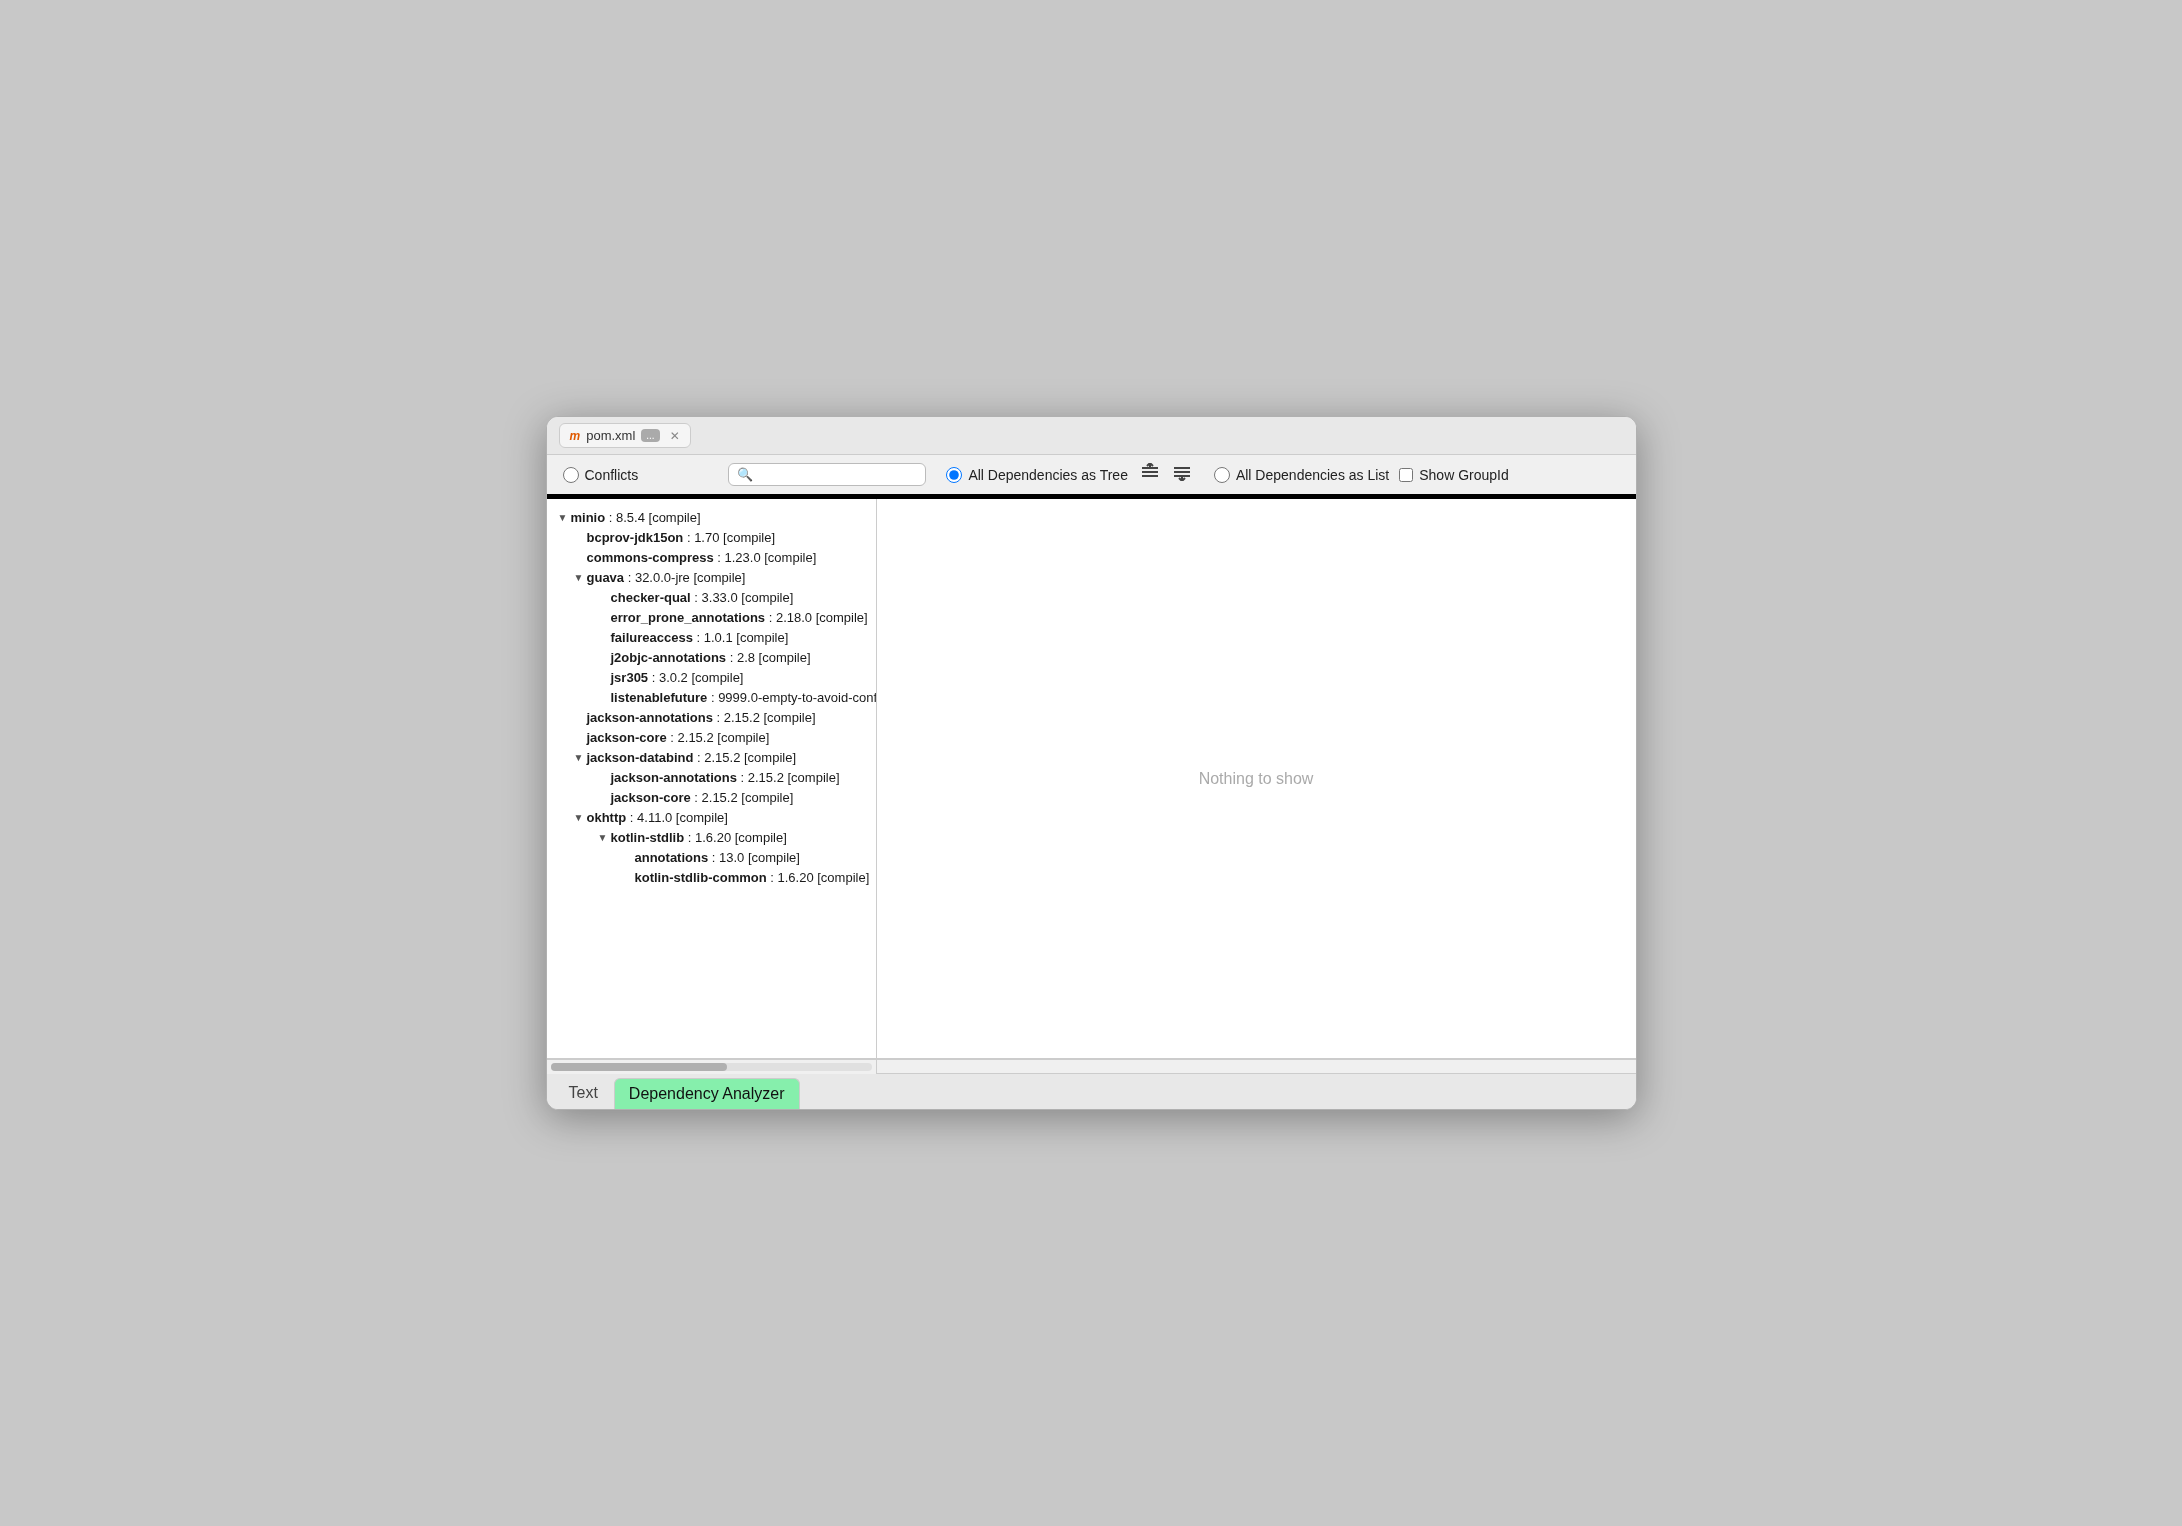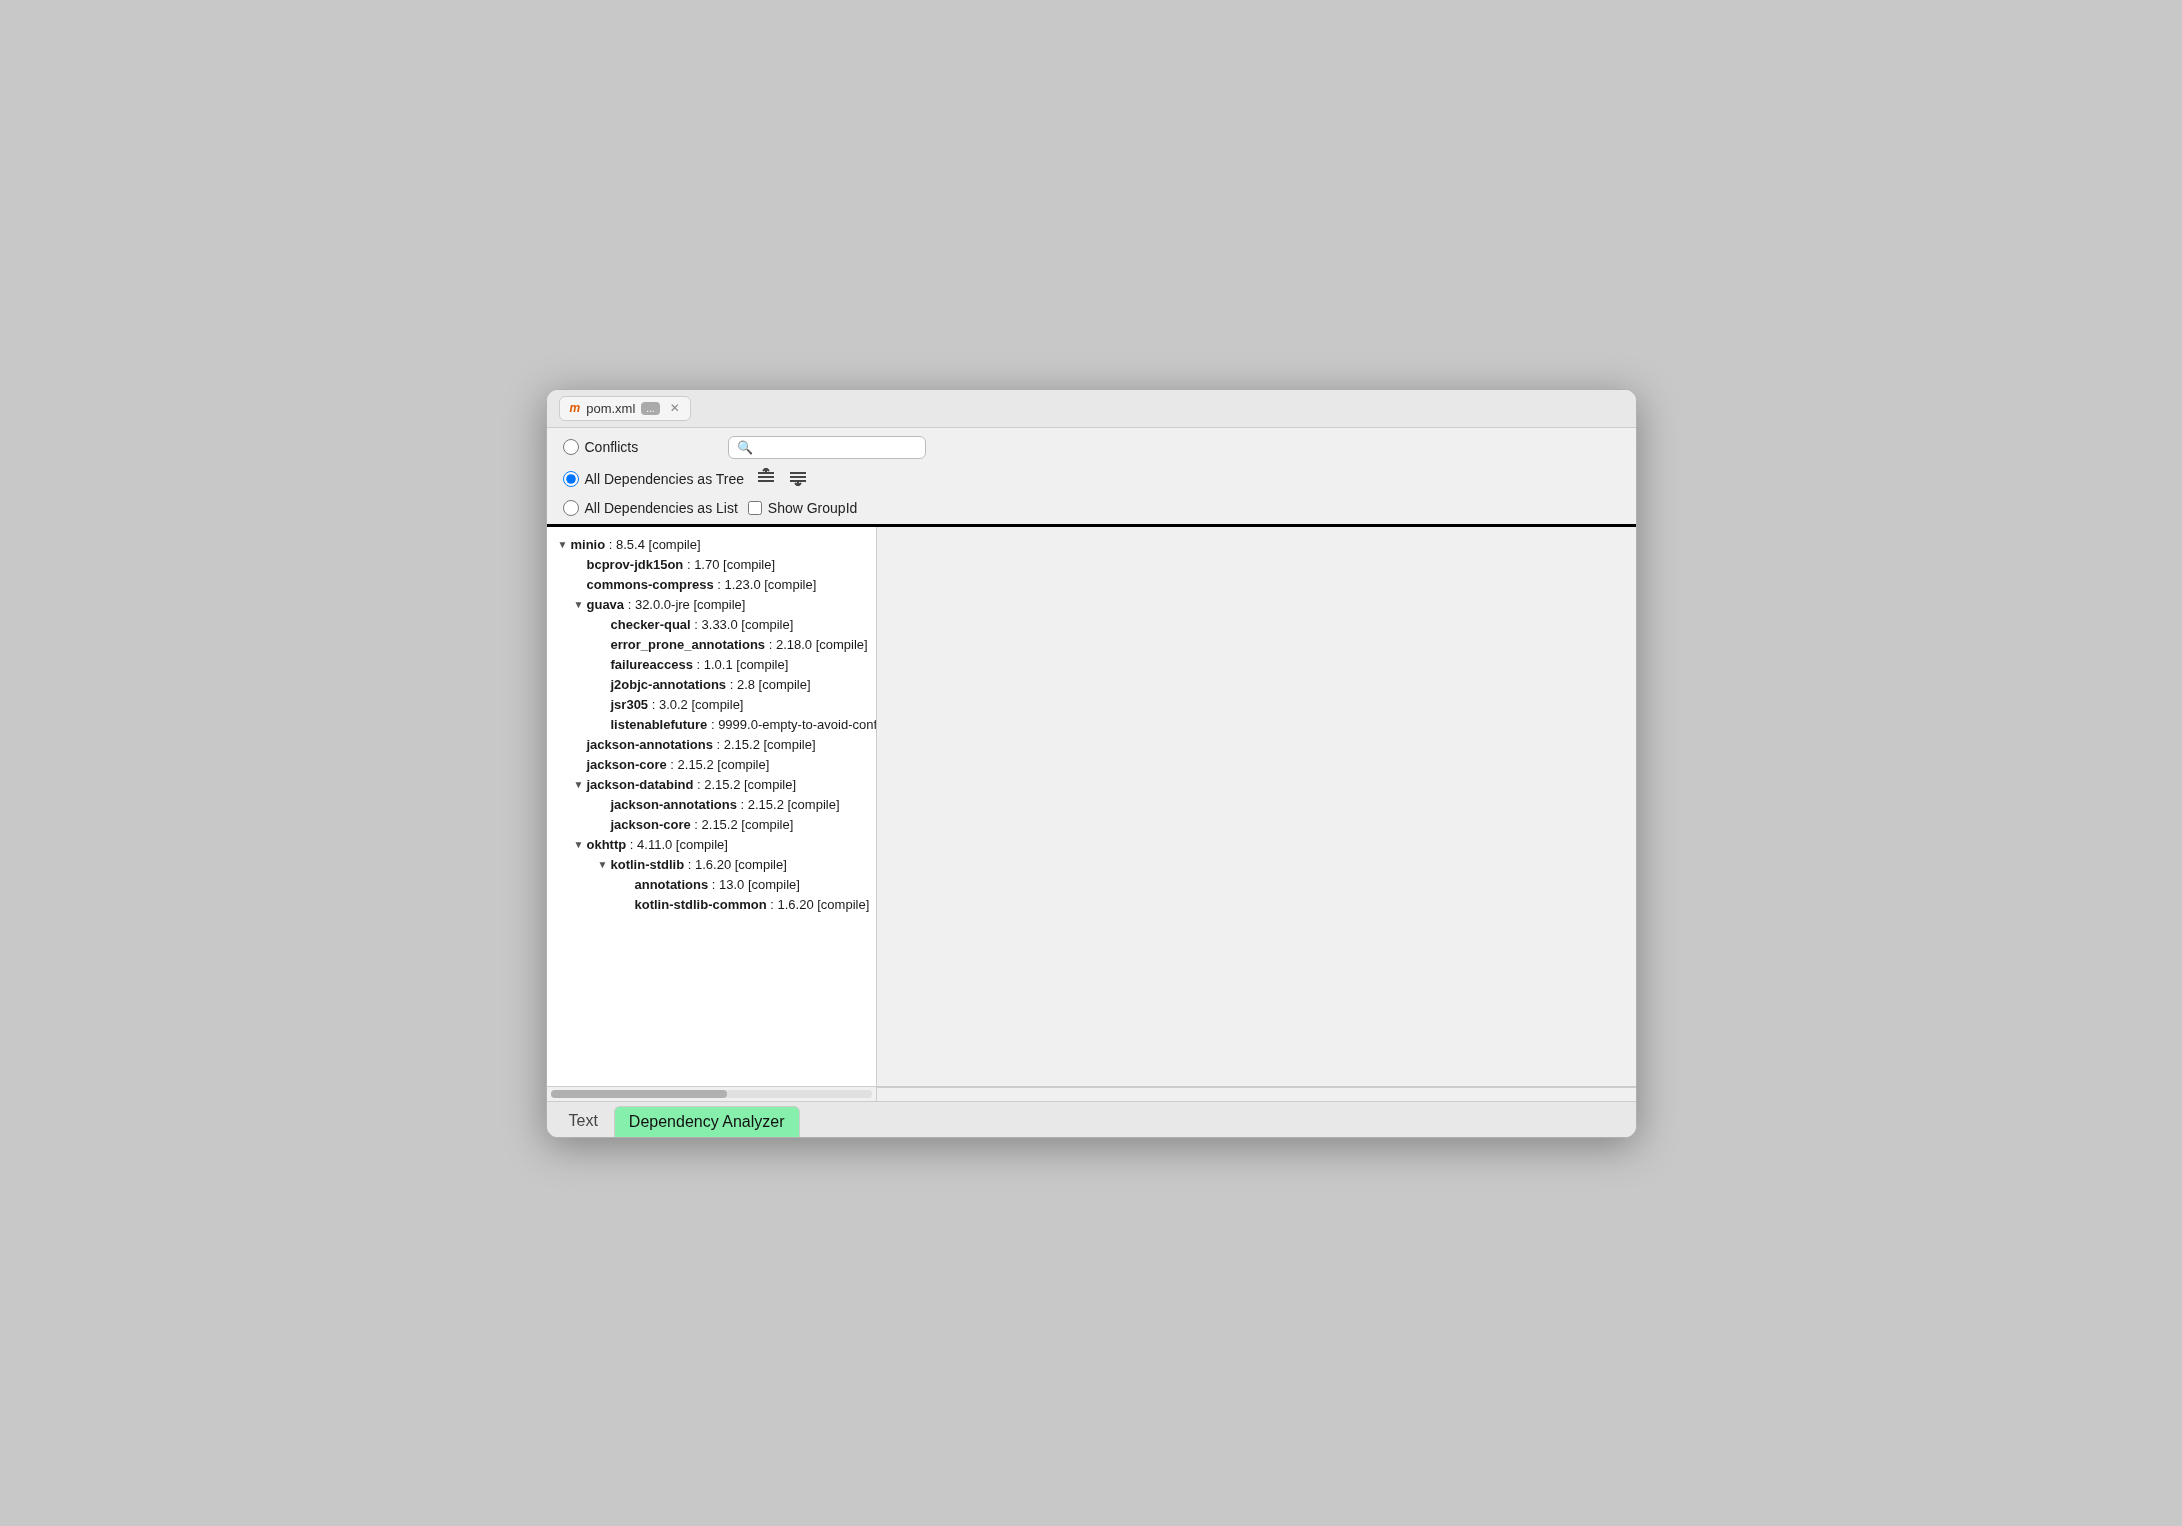--- a/index.html
+++ b/index.html
@@ -99,24 +99,24 @@
       font-weight: bold;
       font-style: italic;
       color: #7a4800;
       cursor: pointer;
     }
 
     
     .options-bar {
       padding: 8px 16px;
       display: flex;
-      flex-direction: column;
-      gap: 9px;
+      flex-direction: row;
+      gap: 20px;
       background: #f0f0f0;
-      border-bottom: 3px solid #000000;
+      border-bottom: 5px solid #000000;
     }
 
     .option-row {
       display: flex;
       align-items: center;
       gap: 10px;
     }
 
     .radio-label {
       display: flex;
@@ -451,20 +451,23 @@
         <div class="tree-item indent-3">
           <span class="tree-toggle"></span>
           <span class="tree-item-text"><strong>annotations</strong> : 13.0 [compile]</span>
         </div>
         <div class="tree-item indent-3">
           <span class="tree-toggle"></span>
           <span class="tree-item-text"><strong>kotlin-stdlib-common</strong> : 1.6.20 [compile]</span>
         </div>
       </div>
 
+    <div class="right-panel">
+      <span>Nothing to show</span>
+    </div>
   </div>
 
   <div class="hscroll-area">
     <div class="hscroll-inner">
       <div class="hscroll-track">
         <div class="hscroll-thumb"></div>
       </div>
     </div>
   </div>
 

